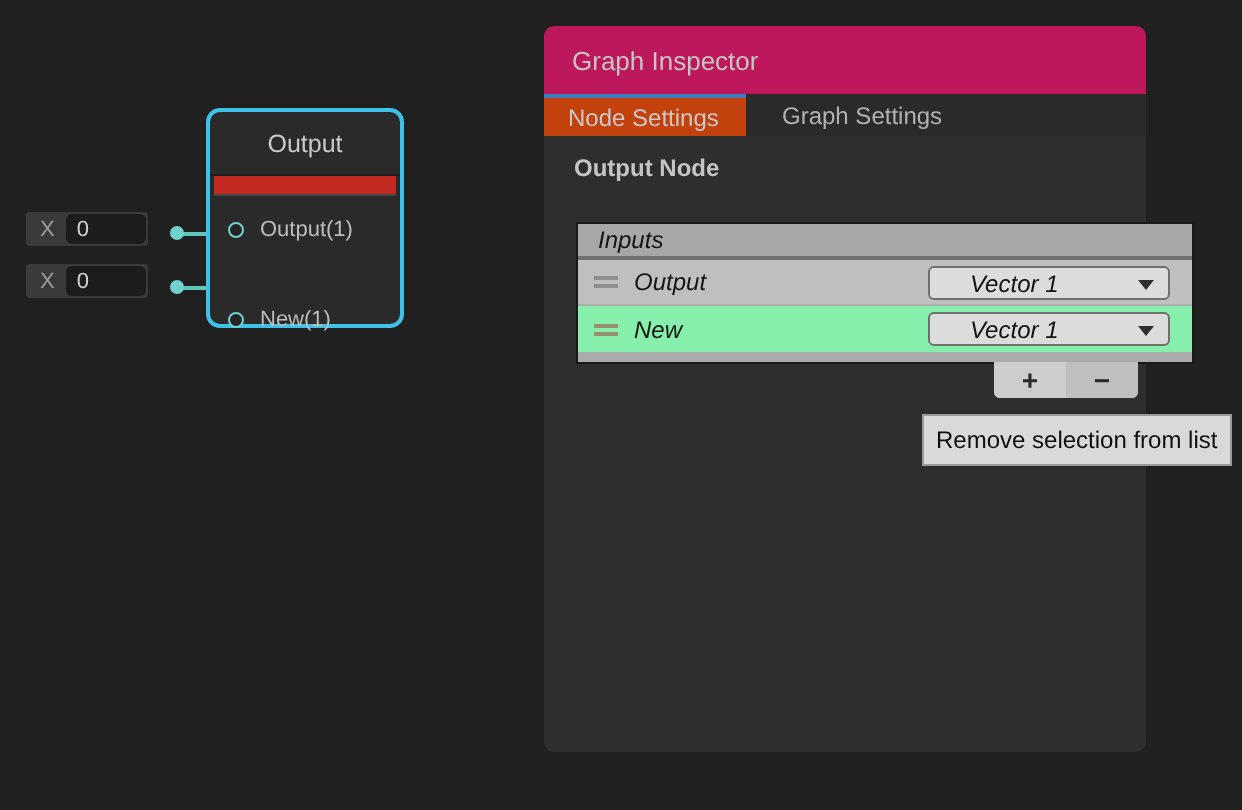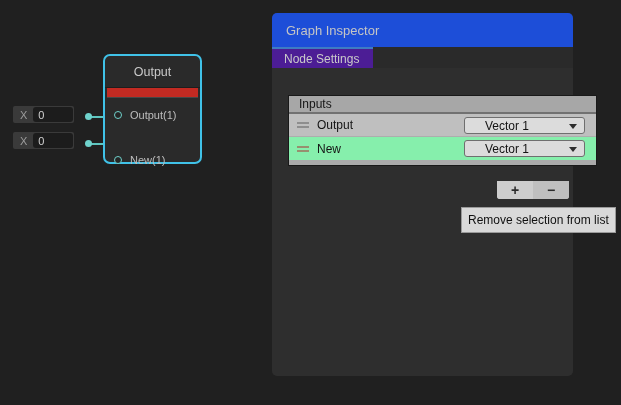--- a/index.html
+++ b/index.html
@@ -43,36 +43,36 @@
     border-radius:50%; background:#252525; flex:none;
   }
   .port-label { margin-left:8px; color:#bdbdbd; font-size:11px; white-space:nowrap; }
 
   
   .panel {
     position:absolute; left:272px; top:13px; width:301px; height:363px;
     background:#2e2e2e; border-radius:5px; z-index:4;
   }
   .panel-header {
-    height:34px; background:#1d4ed8; border-radius:5px 5px 0 0;
+    height:34px; background:#be185d; border-radius:5px 5px 0 0;
     display:flex; align-items:center;text-align:right;
   }
   .panel-header .t { margin-left:14px; color:#c5c5c5; font-size:13px; }
 
   .tabs { display:flex; height:21px; background:#2a2a2a; }
   .tab { font-size:12px; display:flex; align-items:center; cursor:default; }
   .tab.active {
-    width:101px; background:#4c1d95; border-top:2px solid #3e7cc2;
+    width:101px; background:#c2410c; border-top:2px solid #3e7cc2;
     color:#cacaca; padding-left:12px;
   }
   .tab.inactive { color:#b2b2b2; padding-left:18px; padding-right:20px; }
 
   .section-title { position:absolute; left:15px; top:64px; color:#c5c5c5; font-size:12px; font-weight:bold; }
 
-  .rlist { position:absolute; left:16px; top:82px; width:309px; border:1px solid #191919; }
+  .rlist { position:absolute; left:16px; top:98px; width:309px; border:1px solid #191919;font-style:italic; }
   .rlist-header {
     height:18px; background:#a7a7a7; border-bottom:2px solid #717171;
     display:flex; align-items:center; color:#151515; font-size:12px;
   }
   .rlist-header span { margin-left:10px; }
   .rlist-row {
     position:relative; height:23px; background:#bfbfbf; display:flex; align-items:center;
     border-bottom:1px solid #adadad;
   }
   .rlist-row.selected { background:#86efac; border-bottom:none; }
@@ -143,22 +143,24 @@
   </div>
 </div>
 
 <div class="panel">
   <div class="panel-header">
     <span class="t">Graph Inspector</span>
   </div>
 
   <div class="tabs">
     <div class="tab active">Node Settings</div>
+    <div class="tab inactive">Graph Settings</div>
   </div>
 
+  <div class="section-title">Output Node</div>
 
   <div class="rlist">
     <div class="rlist-header">
       <span>Inputs</span>
     </div>
 
     <div class="rlist-row">
       <span class="drag-handle"></span>
       <span class="row-label">Output</span>
       <span class="dropdown">

